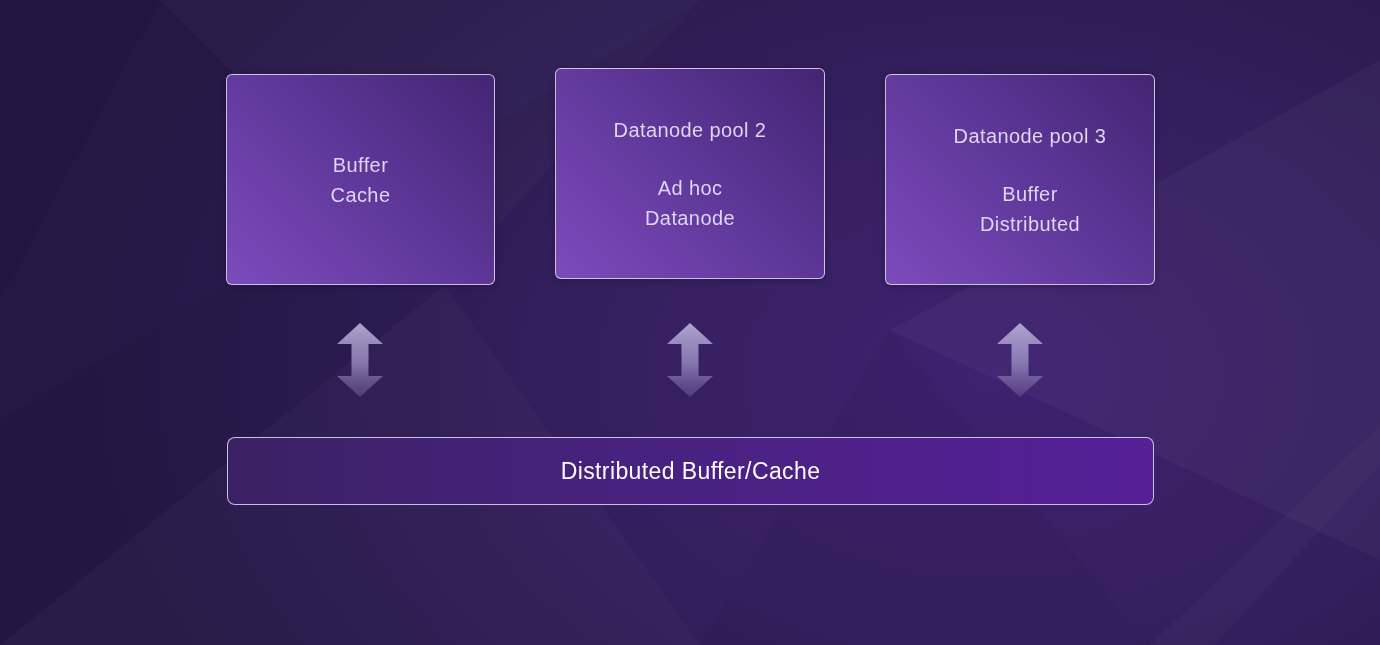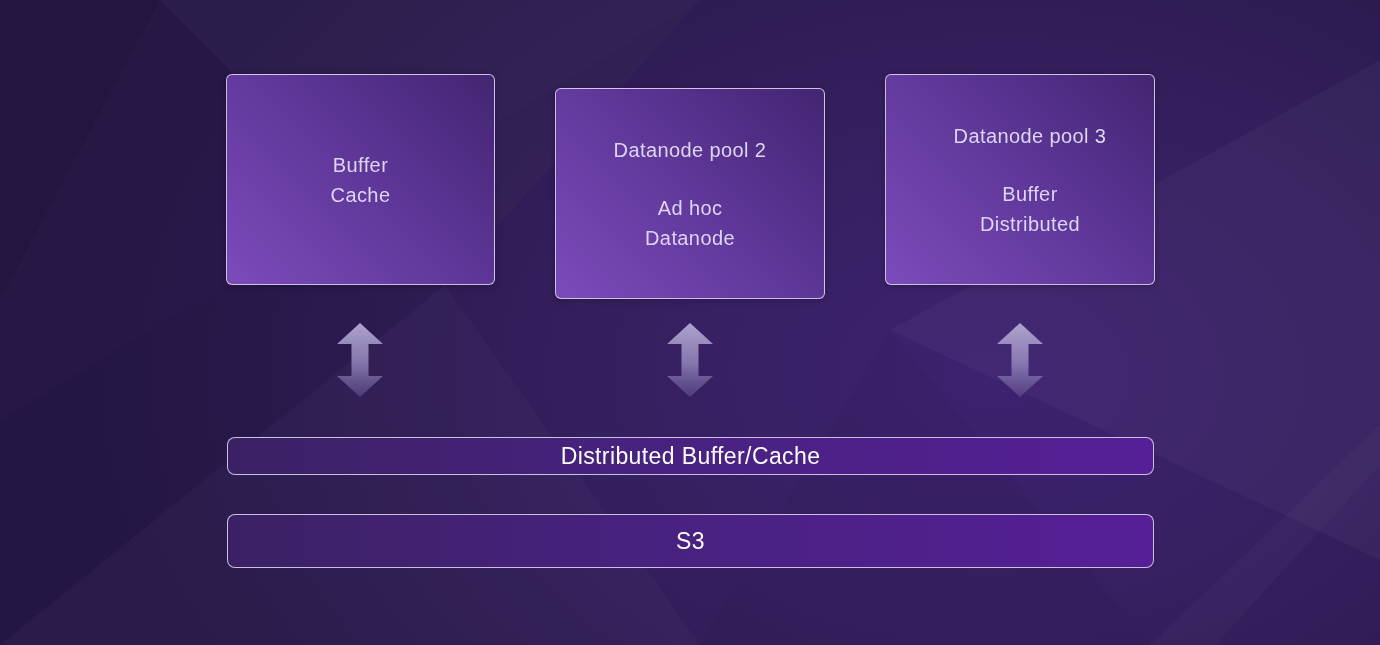--- a/index.html
+++ b/index.html
@@ -22,39 +22,39 @@
     background:linear-gradient(45deg,#7c4bbb 0%,#5f3799 52%,#432572 100%);
     box-shadow:0 1px 6px rgba(0,0,0,0.25);
     display:flex;flex-direction:column;align-items:center;justify-content:center;
     color:#ddd5f2;
     font-size:20px;line-height:30px;
     letter-spacing:0.4px;
     text-align:center;
   }
   .box .title{margin-bottom:28px;}
   .box-1{left:226px;top:74px;}
-  .box-2{left:555px;top:88px;width:270px;}
+  .box-2{left:555px;top:68px;width:270px;}
   .box-3{left:885px;top:74px;width:270px;padding-left:20px;}
   .arrow{position:absolute;width:46px;height:74px;top:323px;}
   .arrow-1{left:337px;}
   .arrow-2{left:667px;}
   .arrow-3{left:997px;}
   .bar{
     position:absolute;
     left:227px;width:927px;
     box-sizing:border-box;
     border:1.5px solid rgba(226,220,242,0.85);
     border-radius:8px;
     background:linear-gradient(90deg,#3b2164 0%,#47227e 42%,#561f97 100%);
     display:flex;align-items:center;justify-content:center;
     color:#fdfdfe;
     font-size:23px;
     letter-spacing:0.4px;
   }
-  .bar-buffer{top:437px;height:38px;}
+  .bar-buffer{top:437px;height:68px;}
   .bar-s3{top:514px;height:54px;}
 </style>
 </head>
 <body>
 
 <div class="stage">
 
   <svg class="facets" width="1380" height="645" viewBox="0 0 1380 645">
     <polygon points="160,0 445,285 700,0" fill="#ffffff" opacity="0.028"></polygon>
     <polygon points="0,645 445,285 700,645" fill="#ffffff" opacity="0.02"></polygon>
@@ -112,17 +112,14 @@
         <stop offset="1" stop-color="#6a5996" stop-opacity="0.5"></stop>
       </linearGradient>
     </defs>
     <path d="M23 0 L46 21 L31.5 21 L31.5 53 L46 53 L23 74 L0 53 L14.5 53 L14.5 21 L0 21 Z" fill="url(#ag3)"></path>
   </svg>
 
   <div class="bar bar-buffer">
     <span>Distributed Buffer/Cache</span>
   </div>
 
-  <div class="bar bar-s3">
-    <span>S3</span>
-  </div>
 
 </div>
 
 </body></html>

